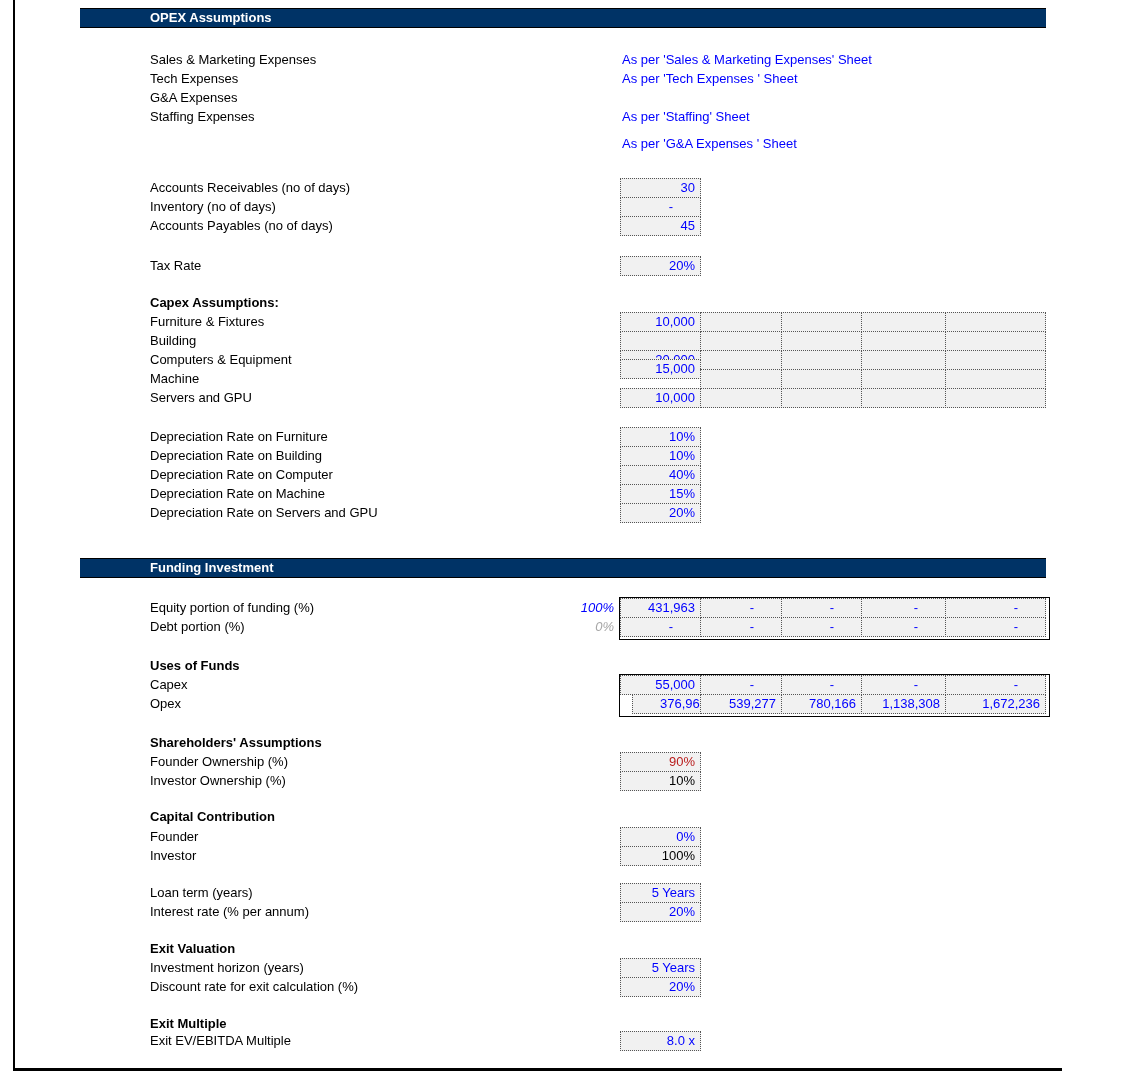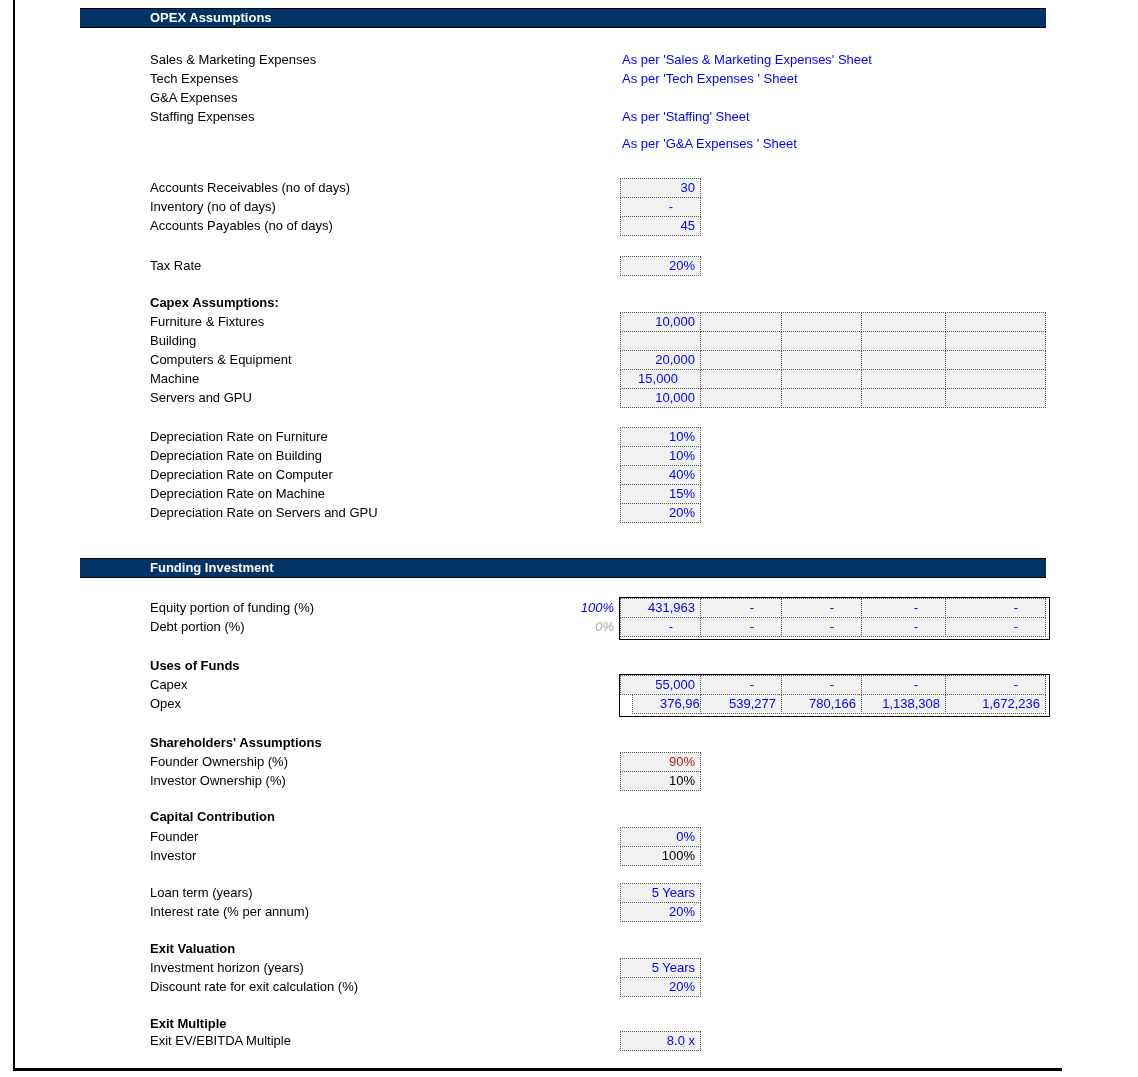--- a/index.html
+++ b/index.html
@@ -69,21 +69,21 @@
   <div class="cell" style="left:781px;top:331px;width:81px;"></div>
   <div class="cell" style="left:861px;top:331px;width:85px;"></div>
   <div class="cell" style="left:945px;top:331px;width:101px;"></div>
 
   <div class="cell" style="left:620px;top:350px;width:81px;">20,000</div>
   <div class="cell" style="left:700px;top:350px;width:82px;"></div>
   <div class="cell" style="left:781px;top:350px;width:81px;"></div>
   <div class="cell" style="left:861px;top:350px;width:85px;"></div>
   <div class="cell" style="left:945px;top:350px;width:101px;"></div>
 
-  <div class="cell" style="left:620px;top:369px;width:81px;text-align:center;">15,000</div>
+  <div class="cell" style="left:620px;top:359px;width:81px;">15,000</div>
   <div class="cell" style="left:700px;top:369px;width:82px;"></div>
   <div class="cell" style="left:781px;top:369px;width:81px;"></div>
   <div class="cell" style="left:861px;top:369px;width:85px;"></div>
   <div class="cell" style="left:945px;top:369px;width:101px;"></div>
 
   <div class="cell" style="left:620px;top:388px;width:81px;">10,000</div>
   <div class="cell" style="left:700px;top:388px;width:82px;"></div>
   <div class="cell" style="left:781px;top:388px;width:81px;"></div>
   <div class="cell" style="left:861px;top:388px;width:85px;"></div>
   <div class="cell" style="left:945px;top:388px;width:101px;"></div>

